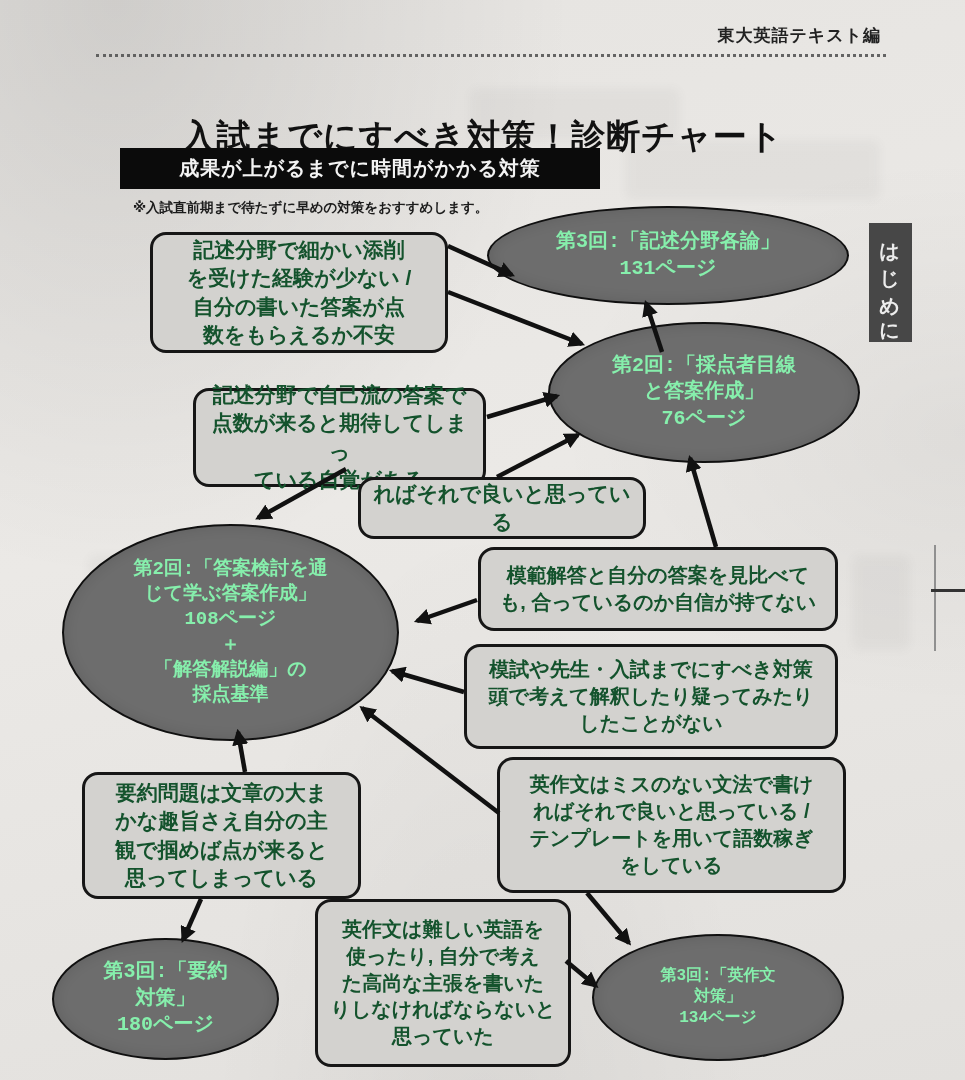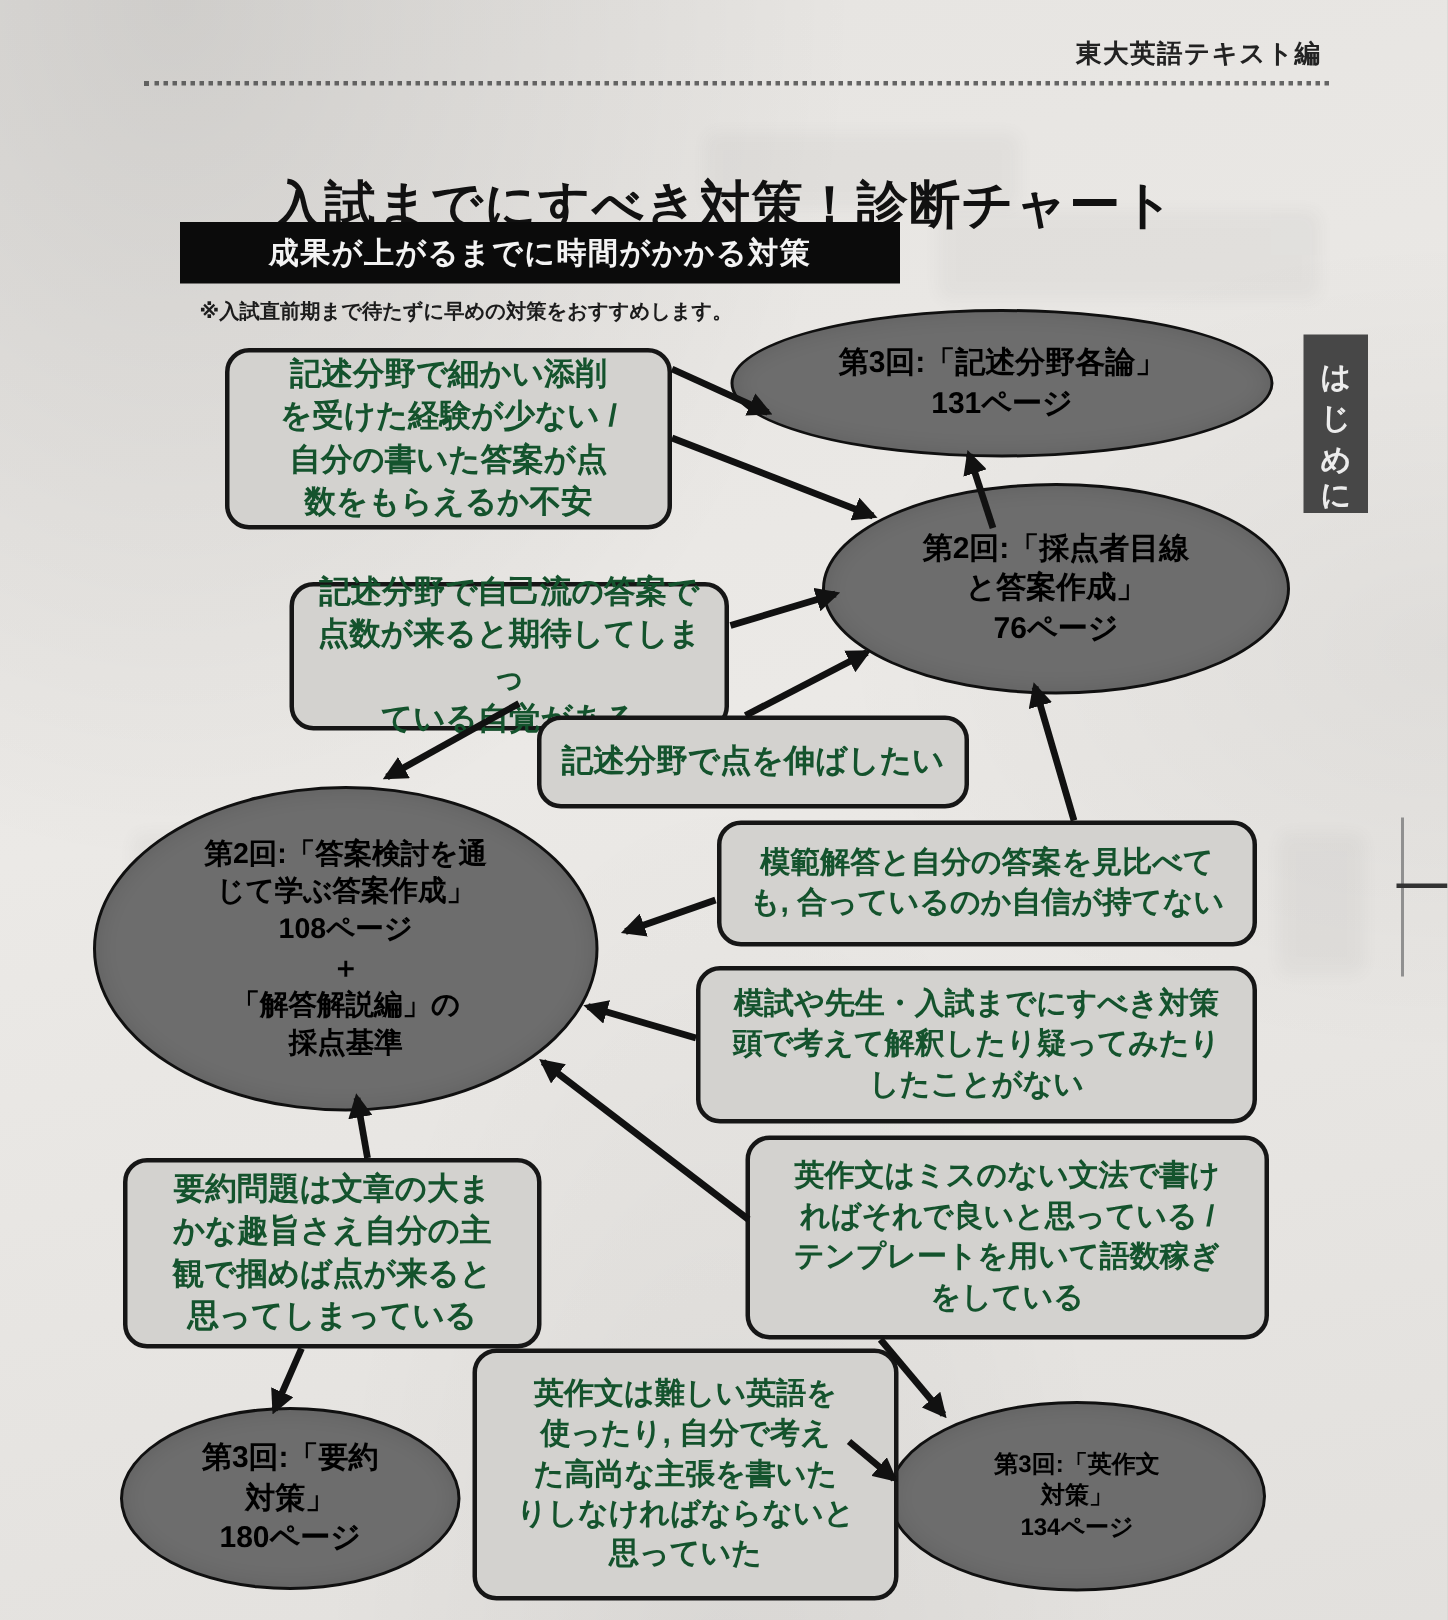--- a/index.html
+++ b/index.html
@@ -41,44 +41,45 @@
   .vtab{
     position:absolute;top:223px;left:869px;width:43px;height:119px;
     background:#474747;color:#ececec;
     writing-mode:vertical-rl;
     display:flex;align-items:center;justify-content:center;
     font-size:20px;font-weight:bold;letter-spacing:4px;
   }
   .ellipse{
     position:absolute;border-radius:50%;
     background:#6d6d6d;border:2.5px solid #101010;
-    color:#000000;display:flex;align-items:center;justify-content:center;
+    color:#86efac;display:flex;align-items:center;justify-content:center;
     text-align:center;white-space:pre-line;font-weight:600;line-height:1.32;
     box-shadow:inset 0 0 14px rgba(0,0,0,0.12);
+    font-family:Liberation Mono, monospace;
   }
   .rbox{
     position:absolute;border-radius:16px;
     background:#d3d2cf;border:3px solid #161616;
     color:#14532d;display:flex;align-items:center;justify-content:center;
     text-align:center;white-space:pre-line;font-weight:bold;line-height:1.34;
     padding:2px 6px;box-sizing:border-box;
   }
   #e1{left:487px;top:206px;width:358px;height:95px;font-size:20px;}
   #e2{left:548px;top:322px;width:308px;height:137px;font-size:20px;}
   #e3{left:62px;top:524px;width:333px;height:213px;font-size:19px;}
-  #e4{left:80px;top:938px;width:223px;height:118px;font-size:20px;}
+  #e4{left:52px;top:938px;width:223px;height:118px;font-size:20px;}
   #e5{left:592px;top:934px;width:248px;height:123px;font-size:16px;}
   #b1{left:150px;top:232px;width:298px;height:121px;font-size:21px;}
   #b2{left:193px;top:370px;width:293px;height:99px;font-size:21px;margin-top:18px;}
   #b3{left:358px;top:477px;width:288px;height:62px;font-size:21px;}
   #b4{left:478px;top:547px;width:360px;height:84px;font-size:20px;}
   #b5{left:464px;top:644px;width:374px;height:105px;font-size:20px;}
   #b6{left:82px;top:772px;width:279px;height:127px;font-size:21px;}
   #b7{left:497px;top:757px;width:349px;height:136px;font-size:20px;}
-  #b8{left:315px;top:899px;width:284px;height:168px;font-size:20px;}
+  #b8{left:315px;top:899px;width:256px;height:168px;font-size:20px;}
   #arrows{position:absolute;left:0;top:0;pointer-events:none;}
   .edge-v{position:absolute;left:934px;top:545px;width:2px;height:106px;background:#909090;}
   .edge-h{position:absolute;left:931px;top:589px;width:34px;height:3px;background:#333;}
 </style>
 </head>
 <body>
 
 <div id="page">
 
   <div class="ghost" style="left:470px;top:88px;width:210px;height:52px;"></div>
@@ -112,21 +113,21 @@
 対策」
 134ページ</div>
 
   <div class="rbox" id="b1">記述分野で細かい添削
 を受けた経験が少ない /
 自分の書いた答案が点
 数をもらえるか不安</div>
   <div class="rbox" id="b2">記述分野で自己流の答案で
 点数が来ると期待してしまっ
 ている自覚がある</div>
-  <div class="rbox" id="b3">記述分野で点を伸ばしたい</div>
+  <div class="rbox" id="b3">ればそれで良いと思っている</div>
   <div class="rbox" id="b4">模範解答と自分の答案を見比べて
 も, 合っているのか自信が持てない</div>
   <div class="rbox" id="b5">模試や先生・入試までにすべき対策
 頭で考えて解釈したり疑ってみたり
 したことがない</div>
   <div class="rbox" id="b6">要約問題は文章の大ま
 かな趣旨さえ自分の主
 観で掴めば点が来ると
 思ってしまっている</div>
   <div class="rbox" id="b7">英作文はミスのない文法で書け

